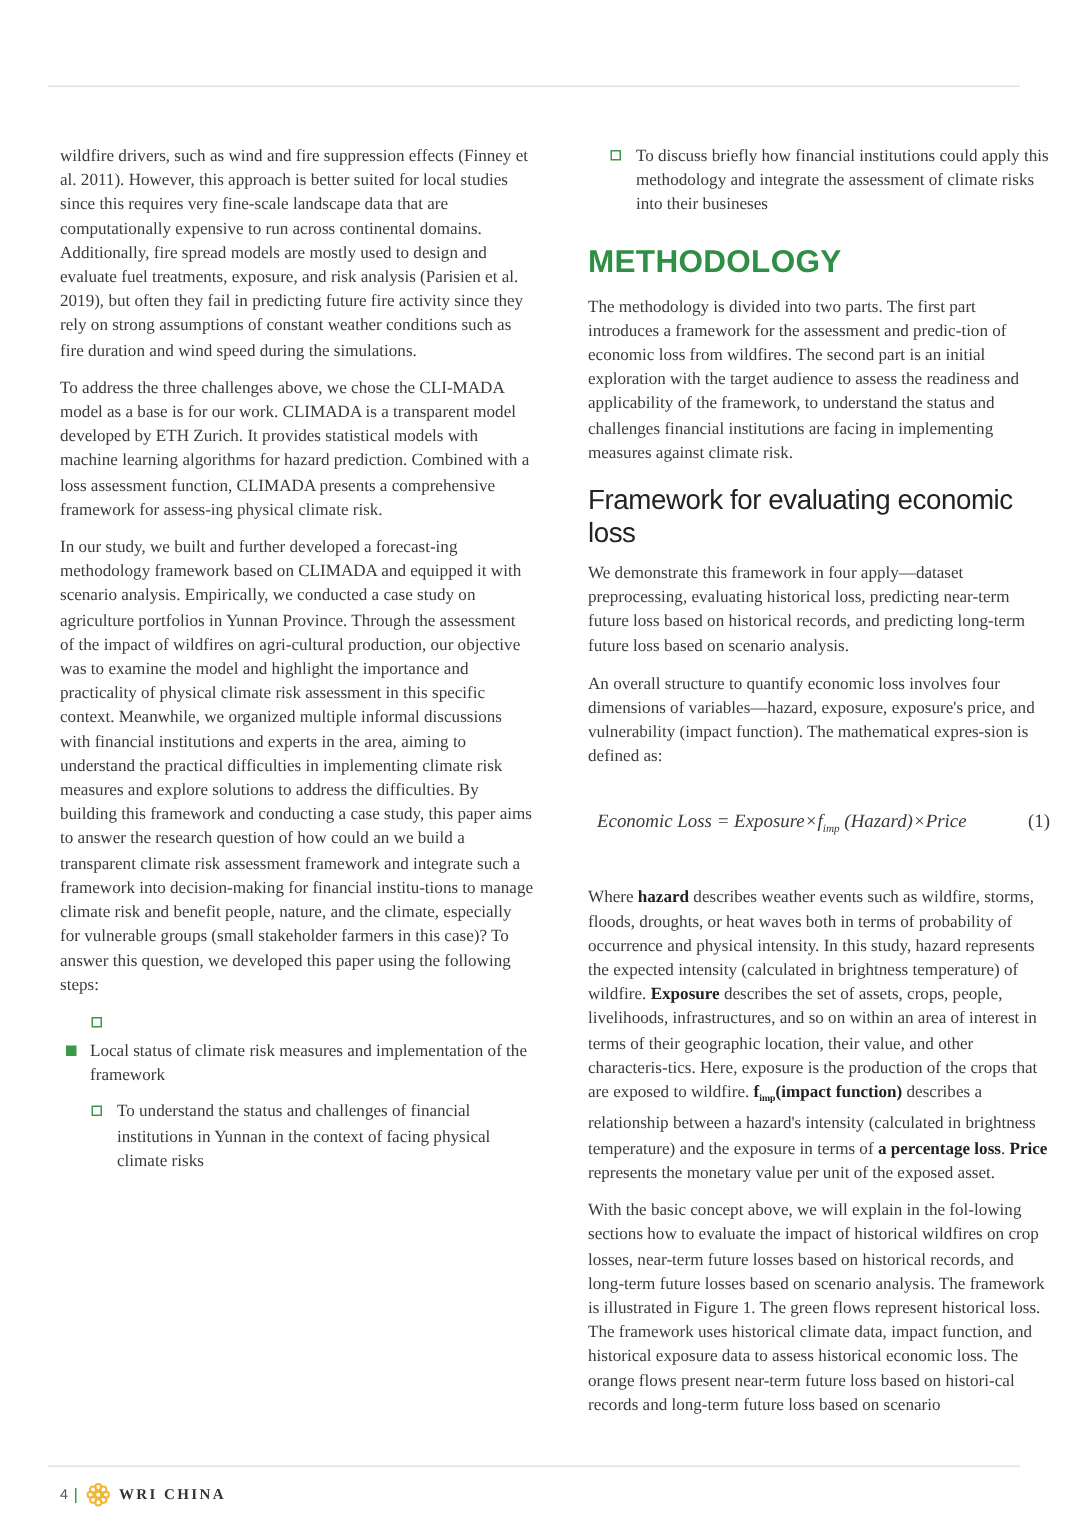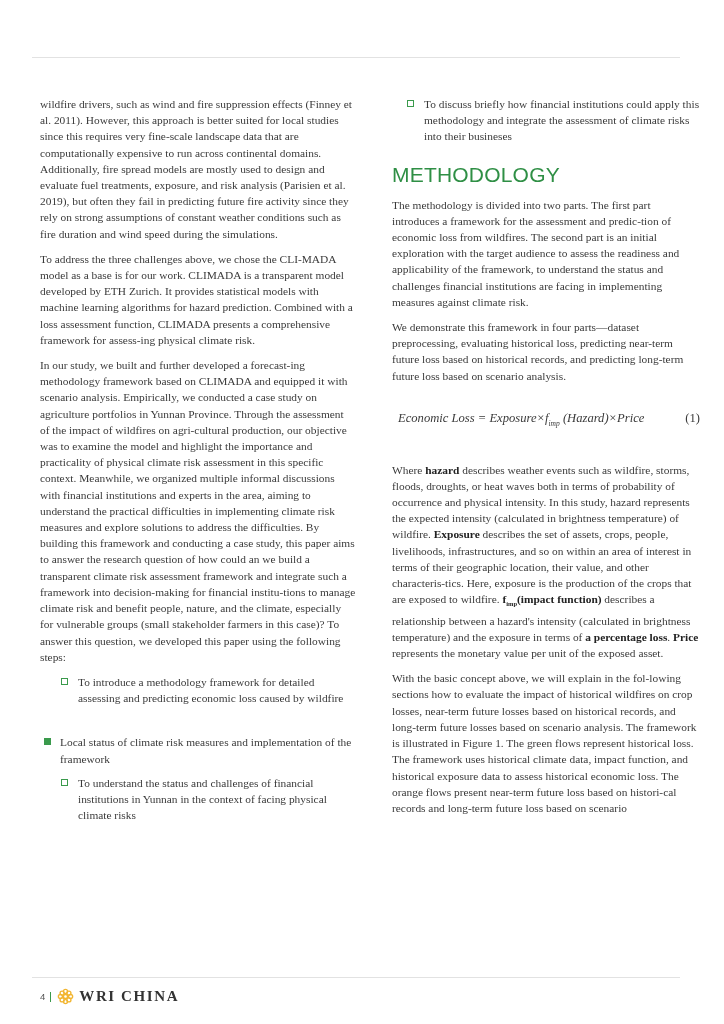--- a/index.html
+++ b/index.html
@@ -10,44 +10,43 @@
   .col { position:absolute; top:96px; font-family:"Liberation Serif", serif; font-size:11.4px; line-height:16.2px; color:#3a3a3a; }
   .col.left { left:40px; width:316px; }
   .col.right { left:392px; width:308px; }
   p { margin:0 0 9px 0; }
   .bl1 { position:relative; padding-left:20px; margin:0 0 8px 0; }
   .bl1 .mk { position:absolute; left:4px; top:4px; width:7px; height:7px; background:#3a9a4c; }
   .bl2 { position:relative; padding-left:38px; margin:0 0 8px 0; }
   .bl2 .mk { position:absolute; left:21px; top:4px; width:5px; height:5px; border:1px solid #3a9a4c; background:#fff; }
   .col.right .bl2 { padding-left:32px; }
   .col.right .bl2 .mk { left:15px; }
-  .h1 { font-family:"Liberation Sans", sans-serif; font-weight:normal; color:#2f8f45; font-size:21px; line-height:24px; margin:18px 0 10px 0; letter-spacing:0.2px; }
+  .h1 { font-family:"Liberation Sans", sans-serif; font-weight:bold; color:#2f8f45; font-size:21px; line-height:24px; margin:18px 0 10px 0; letter-spacing:0.2px; }
   .h2 { font-family:"Liberation Sans", sans-serif; color:#222222; font-size:18.5px; line-height:22px; margin:12px 0 8px 0; letter-spacing:-0.3px; }
   .eq { display:flex; justify-content:space-between; align-items:baseline; margin:26px 0 30px 0; padding-left:6px; font-size:12.6px; }
   .eq .expr { font-style:italic; }
   .eq sub { font-size:7.5px; }
   b { color:#222; }
   .footer { position:absolute; top:988px; left:40px; display:flex; align-items:center; font-family:"Liberation Sans", sans-serif; font-size:9.5px; color:#555; }
   .footer .sep { width:1px; height:10px; background:#3a9a4c; margin:0 6px 0 5px; }
-  .footer .brand { font-family:"Liberation Serif", serif; font-size:15px; letter-spacing:1.6px; color:#333; margin-left:5px; font-weight:bold; }
+  .footer .brand { font-family:"Liberation Serif", serif; font-size:10px; letter-spacing:1.6px; color:#333; margin-left:5px; font-weight:bold; }
   .logo { width:17px; height:17px; }
 </style>
 </head>
 <body>
 
 <div class="rule top"></div>
 
 <div class="col left">
   <p>wildfire drivers, such as wind and fire suppression effects (Finney et al. 2011). However, this approach is better suited for local studies since this requires very fine-scale landscape data that are computationally expensive to run across continental domains. Additionally, fire spread models are mostly used to design and evaluate fuel treatments, exposure, and risk analysis (Parisien et al. 2019), but often they fail in predicting future fire activity since they rely on strong assumptions of constant weather conditions such as fire duration and wind speed during the simulations.</p>
   <p>To address the three challenges above, we chose the CLI-MADA model as a base is for our work. CLIMADA is a transparent model developed by ETH Zurich. It provides statistical models with machine learning algorithms for hazard prediction. Combined with a loss assessment function, CLIMADA presents a comprehensive framework for assess-ing physical climate risk.</p>
   <p>In our study, we built and further developed a forecast-ing methodology framework based on CLIMADA and equipped it with scenario analysis. Empirically, we conducted a case study on agriculture portfolios in Yunnan Province. Through the assessment of the impact of wildfires on agri-cultural production, our objective was to examine the model and highlight the importance and practicality of physical climate risk assessment in this specific context. Meanwhile, we organized multiple informal discussions with financial institutions and experts in the area, aiming to understand the practical difficulties in implementing climate risk measures and explore solutions to address the difficulties. By building this framework and conducting a case study, this paper aims to answer the research question of how could an we build a transparent climate risk assessment framework and integrate such a framework into decision-making for financial institu-tions to manage climate risk and benefit people, nature, and the climate, especially for vulnerable groups (small stakeholder farmers in this case)? To answer this question, we developed this paper using the following steps:</p>
 
   <div class="bl2">
     <span class="mk"></span>
-    <span>To introduce a methodology framework for detailed assessing and predicting economic loss caused by wildfire</span>
   </div>
 
   <div class="bl1" style="margin-top:28px">
     <span class="mk"></span>
     <span>Local status of climate risk measures and implementation of the framework</span>
   </div>
   <div class="bl2">
     <span class="mk"></span>
     <span>To understand the status and challenges of financial institutions in Yunnan in the context of facing physical climate risks</span>
   </div>
@@ -55,21 +54,23 @@
 
 <div class="col right">
   <div class="bl2">
     <span class="mk"></span>
     <span>To discuss briefly how financial institutions could apply this methodology and integrate the assessment of climate risks into their busineses</span>
   </div>
 
   <div class="h1">METHODOLOGY</div>
   <p>The methodology is divided into two parts. The first part introduces a framework for the assessment and predic-tion of economic loss from wildfires. The second part is an initial exploration with the target audience to assess the readiness and applicability of the framework, to understand the status and challenges financial institutions are facing in implementing measures against climate risk.</p>
 
-  <p>We demonstrate this framework in four parts—dataset preprocessing, evaluating historical loss, predicting near-term future loss based on historical records, and predicting long-term future loss based on scenario analysis.</p>
+  <div class="h2">Framework for evaluating economic loss</div>
+  <p>We demonstrate this framework in four apply—dataset preprocessing, evaluating historical loss, predicting near-term future loss based on historical records, and predicting long-term future loss based on scenario analysis.</p>
+  <p>An overall structure to quantify economic loss involves four dimensions of variables—hazard, exposure, exposure's price, and vulnerability (impact function). The mathematical expres-sion is defined as:</p>
 
   <div class="eq">
     <span class="expr"><span>Economic Loss = Exposure×f</span><sub>imp</sub><span> (Hazard)×Price</span></span>
     <span>(1)</span>
   </div>
 
   <p><span>Where </span><b>hazard</b><span> describes weather events such as wildfire, storms, floods, droughts, or heat waves both in terms of probability of occurrence and physical intensity. In this study, hazard represents the expected intensity (calculated in brightness temperature) of wildfire. </span><b>Exposure</b><span> describes the set of assets, crops, people, livelihoods, infrastructures, and so on within an area of interest in terms of their geographic location, their value, and other characteris-tics. Here, exposure is the production of the crops that are exposed to wildfire. </span><b><span>f</span><sub style="font-size:6.5px">imp</sub><span>(impact function)</span></b><span> describes a relationship between a hazard's intensity (calculated in brightness temperature) and the exposure in terms of </span><b>a percentage loss</b><span>. </span><b>Price</b><span> represents the monetary value per unit of the exposed asset.</span></p>
 
   <p>With the basic concept above, we will explain in the fol-lowing sections how to evaluate the impact of historical wildfires on crop losses, near-term future losses based on historical records, and long-term future losses based on scenario analysis. The framework is illustrated in Figure 1. The green flows represent historical loss. The framework uses historical climate data, impact function, and historical exposure data to assess historical economic loss. The orange flows present near-term future loss based on histori-cal records and long-term future loss based on scenario</p>
 </div>

